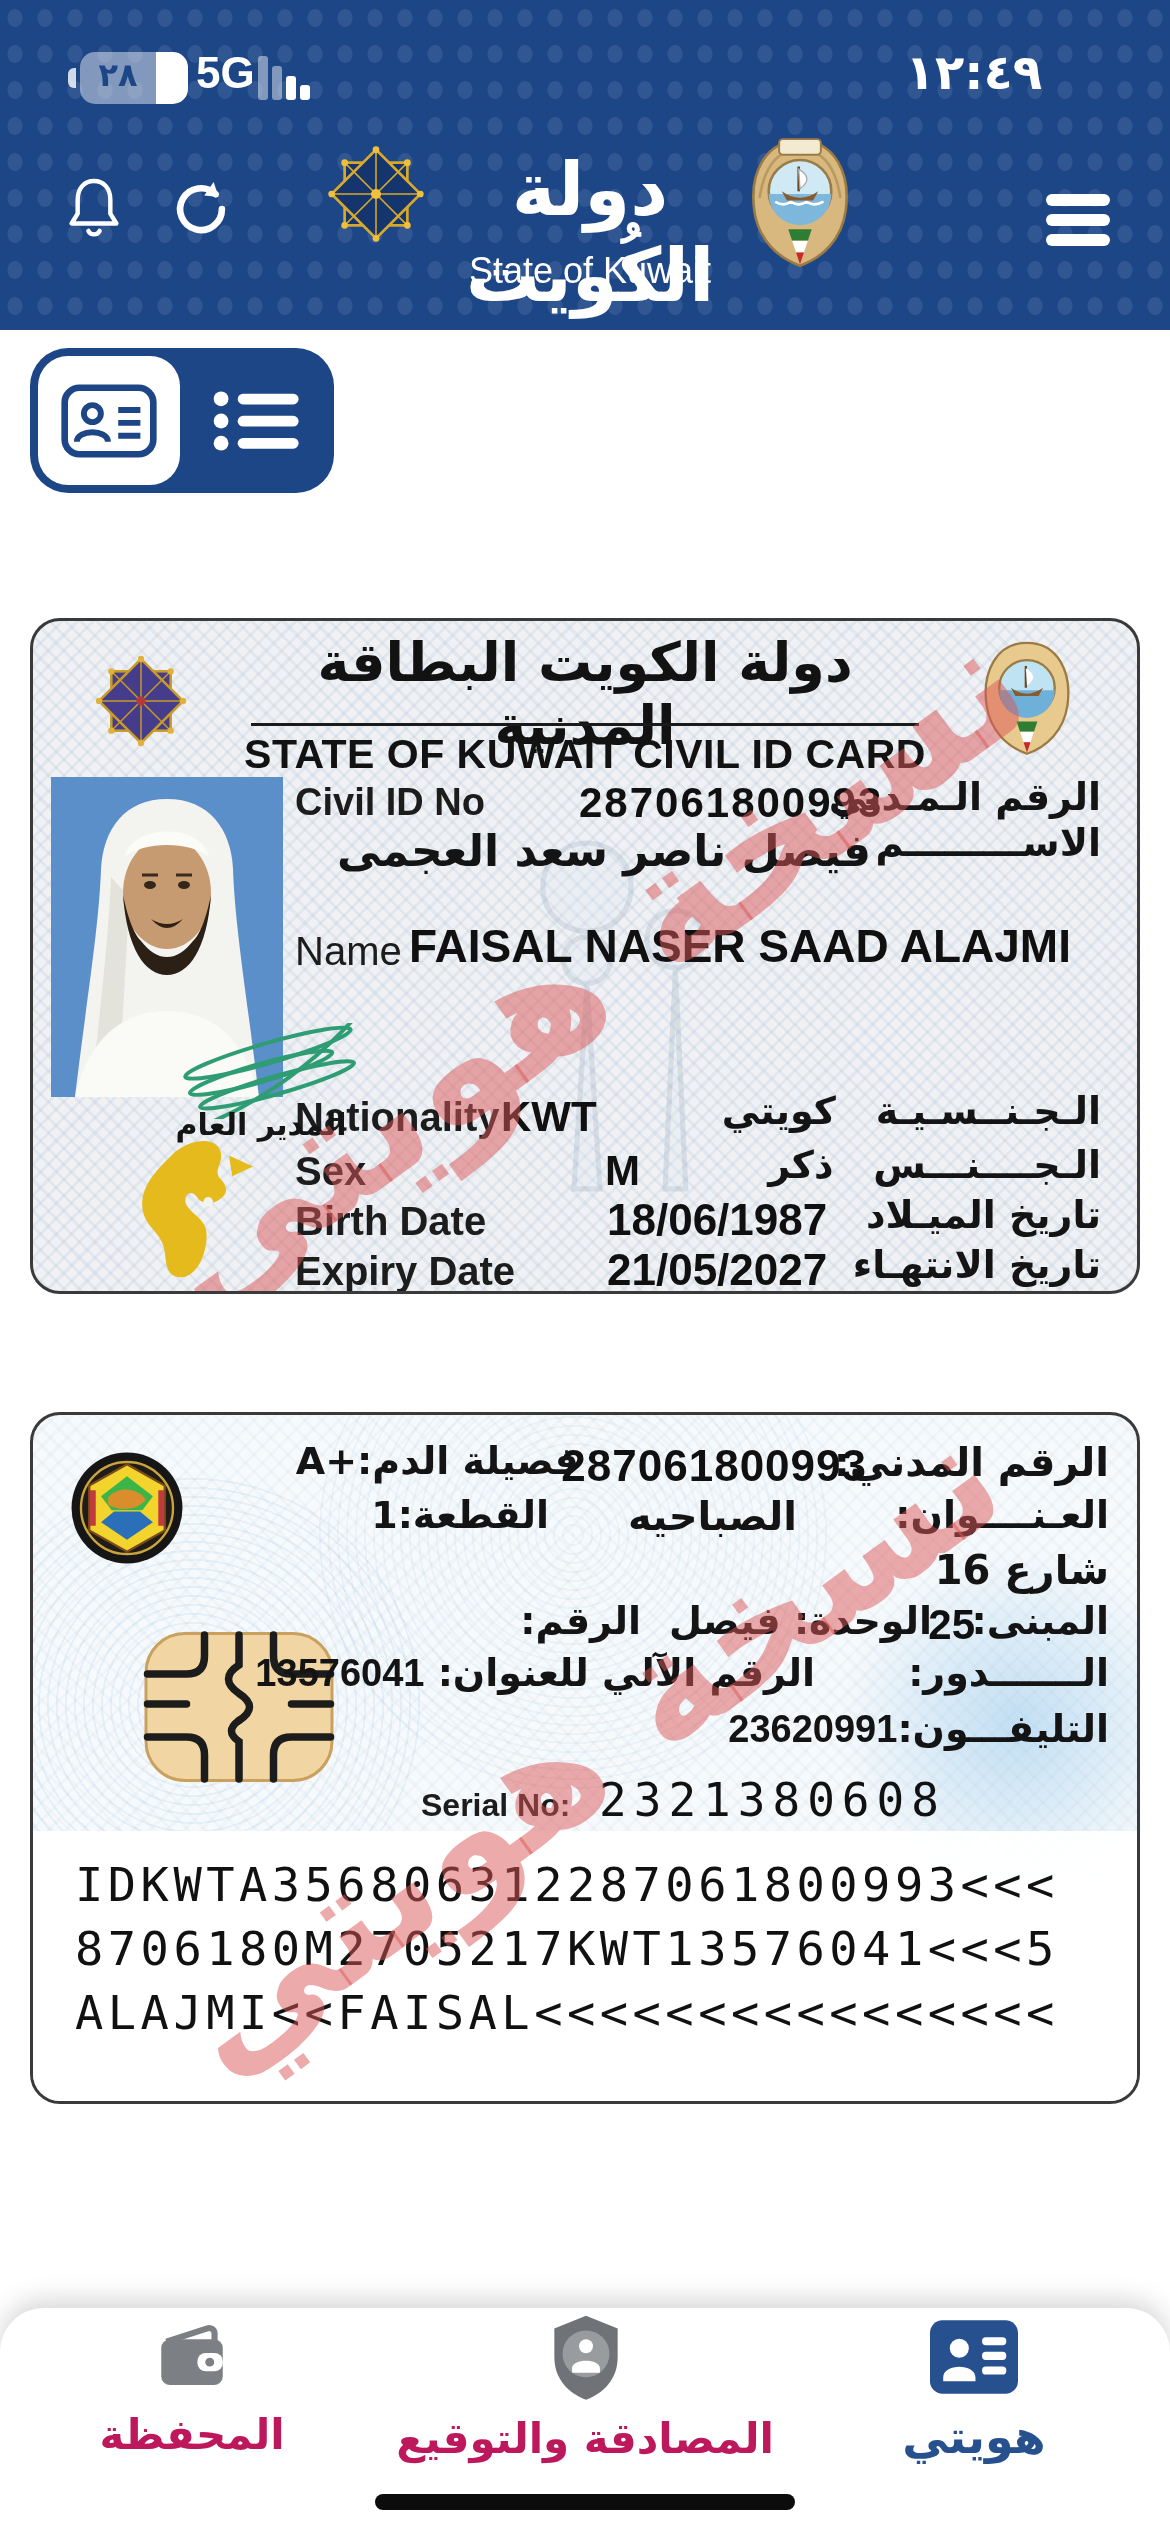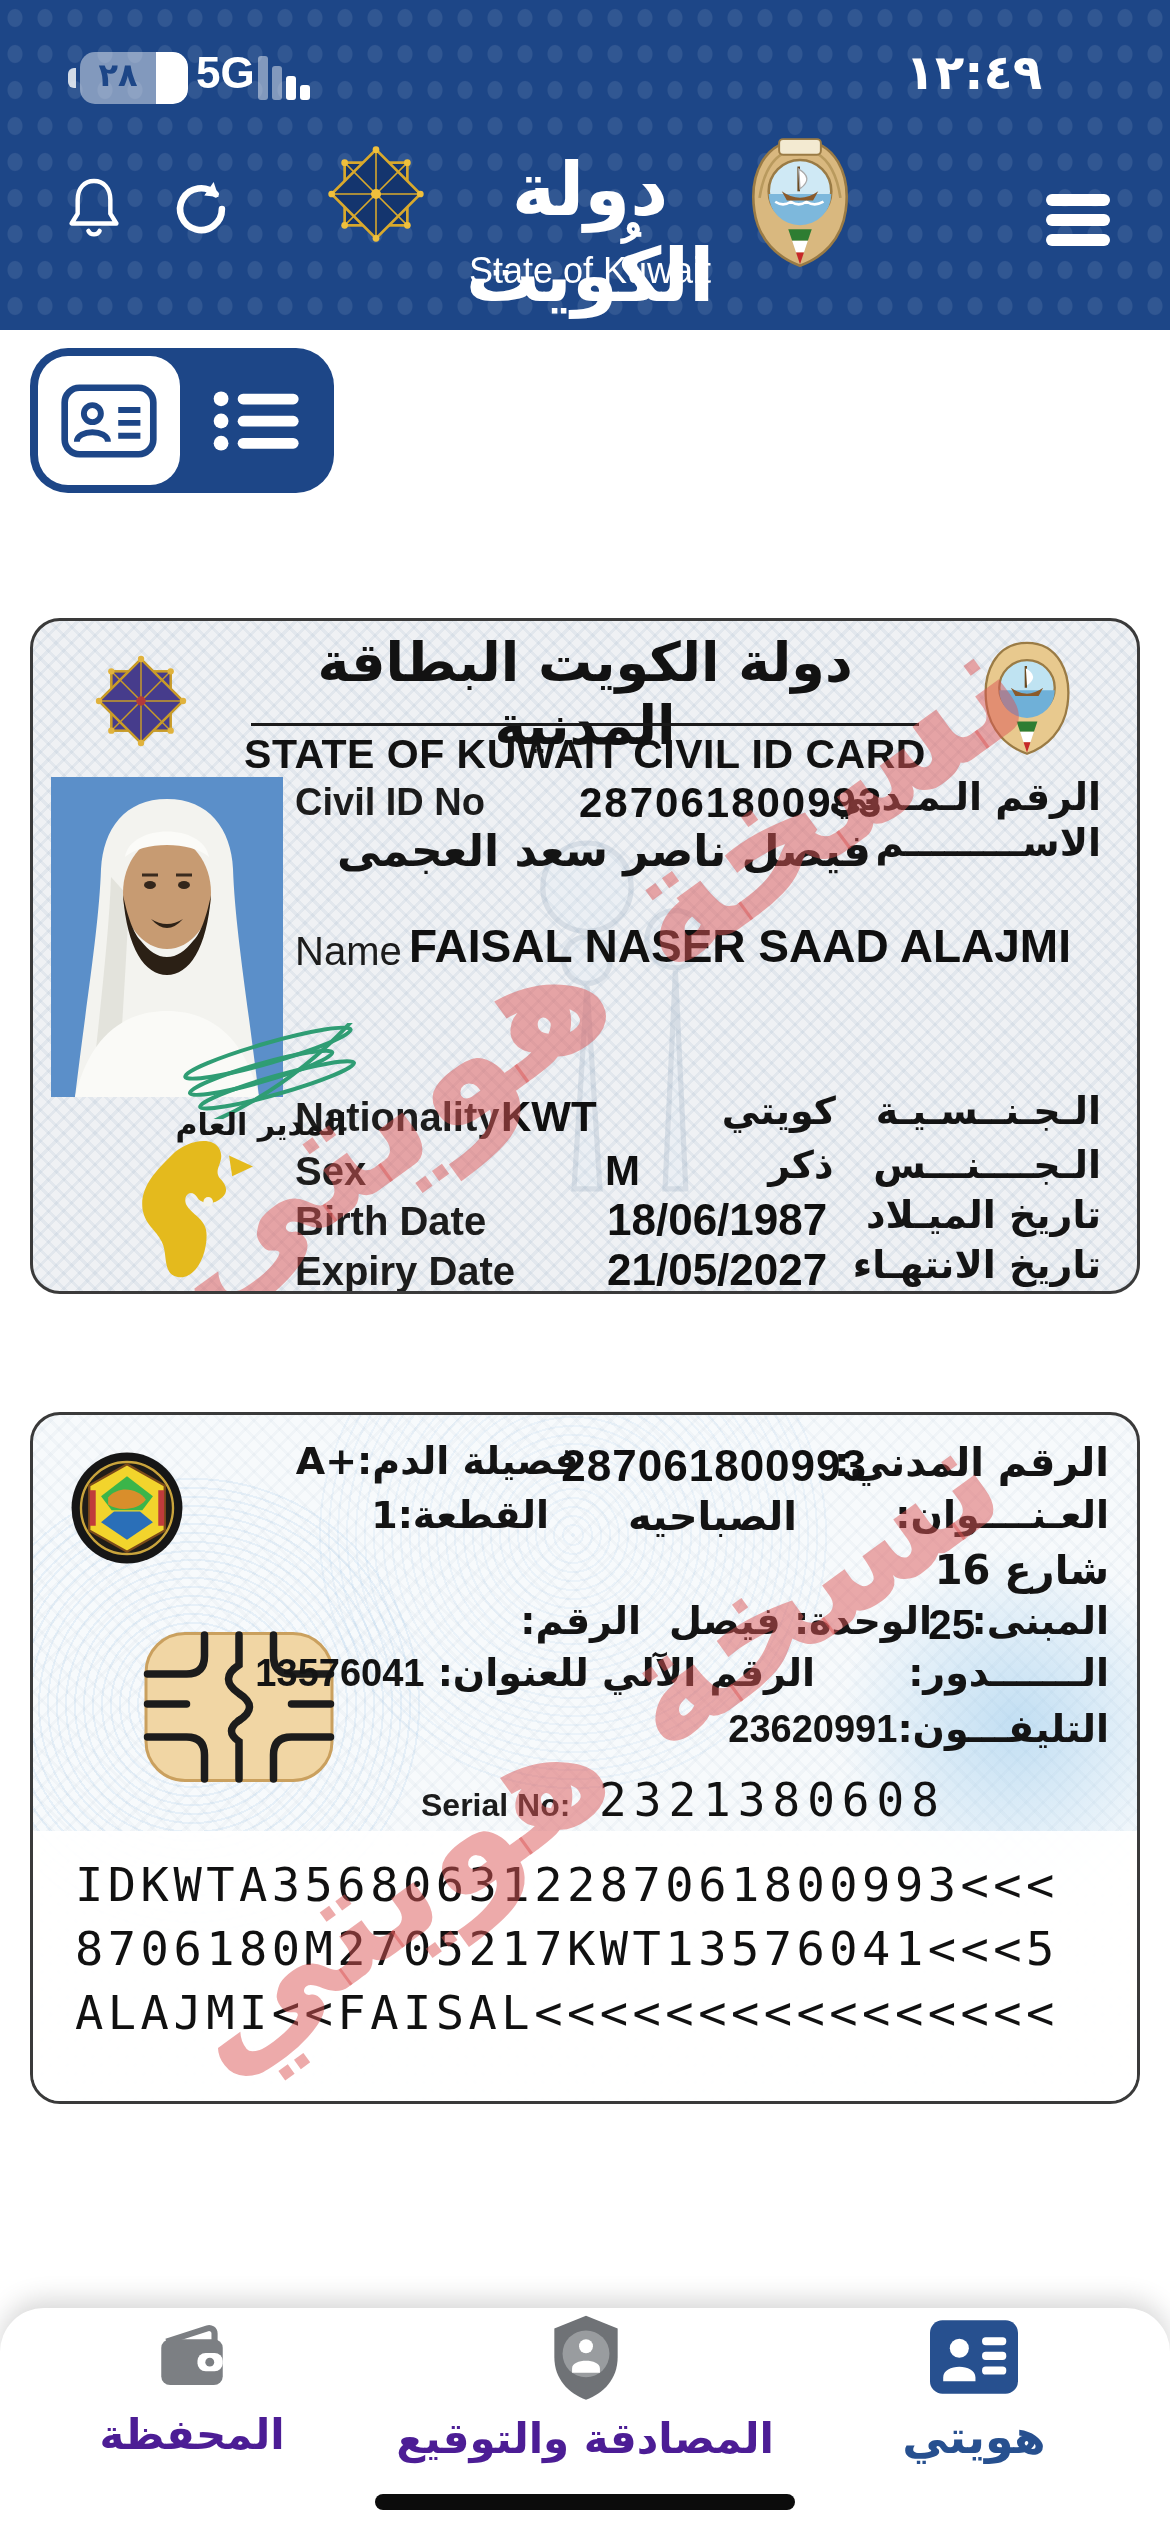--- a/index.html
+++ b/index.html
@@ -69,21 +69,21 @@
 
   .watermark{position:absolute;left:0;width:100%;text-align:center;direction:rtl;
      font:700 168px "DejaVu Sans",sans-serif;color:rgba(219,86,86,.5);
      transform:rotate(-36deg);pointer-events:none;z-index:5;letter-spacing:6px;}
 
   .mrz{position:absolute;left:42px;font:500 47px "DejaVu Sans Mono",monospace;color:#111;letter-spacing:4.5px;}
 
   
   .tab-bar{position:absolute;left:0;top:2308px;width:1170px;height:224px;background:#fff;
      border-radius:44px 44px 0 0;box-shadow:0 -8px 26px rgba(0,0,0,.16);}
-  .tab-label{position:absolute;text-align:center;font:700 42px "DejaVu Sans",sans-serif;color:#4c1d95;direction:rtl;}
+  .tab-label{position:absolute;text-align:center;font:700 42px "DejaVu Sans",sans-serif;color:#be185d;direction:rtl;}
   .tab-label.active{color:#27508f;}
   .home-indicator{position:absolute;left:50%;top:186px;width:420px;height:16px;margin-left:-210px;
      border-radius:9px;background:#0c0c0c;}
 </style>
 </head>
 <body>
 
 <div class="screen">
 
   <header class="app-header">

